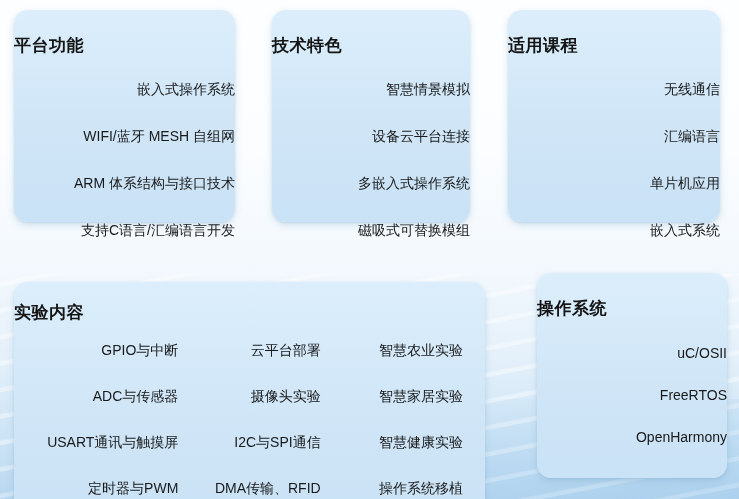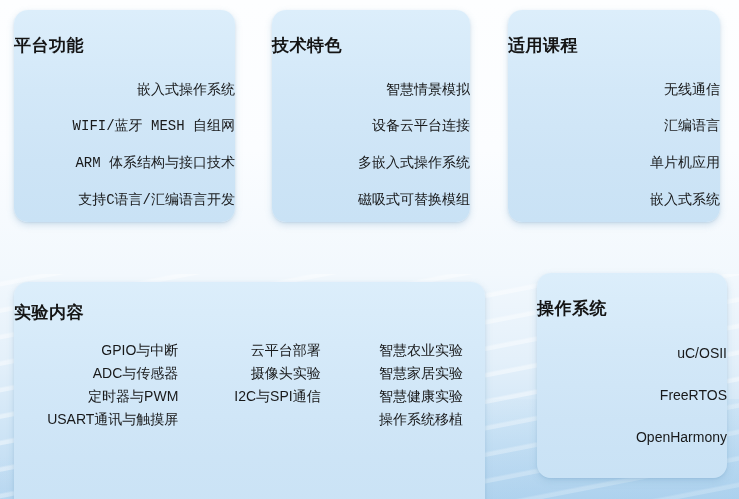--- a/index.html
+++ b/index.html
@@ -92,35 +92,35 @@
     white-space: nowrap;
   }
 
   
   #card-platform  { left: 14px;  top: 10px;  width: 221px; height: 212px; }
   #card-tech      { left: 272px; top: 10px;  width: 198px; height: 212px; }
   #card-course    { left: 508px; top: 10px;  width: 212px; height: 212px; }
 
   .top-title { margin-top: 27px; }
   .top-list  { margin-top: 28px; }
-  .top-list .item + .item { margin-top: 23px; font-family: Liberation Mono, monospace; }
+  .top-list .item + .item { margin-top: 33px; }
 
   
   #card-exp { left: 14px;  top: 282px; width: 471px; height: 244px; }
   #card-os  { left: 537px; top: 273px; width: 190px; height: 205px; }
 
   .exp-title { margin-top: 22px; }
   .exp-cols {
     display: flex;
     justify-content: space-between;
     margin-top: 22px;
     padding: 0 22px;
     box-sizing: border-box;
   }
-  .exp-cols .col { flex: 1 1 0; }
+  .exp-cols .col { flex: 1 1 0; gap: 23px; }
   .exp-cols .item + .item { margin-top: 9px; }
 
   .os-title { margin-top: 27px; }
   .os-list  { margin-top: 29px; }
   .os-list .item + .item { margin-top: 28px; }
 </style>
 </head>
 <body>
 
 <div id="stage">
@@ -154,27 +154,28 @@
       <div class="item">嵌入式系统</div>
     </div>
   </div>
 
   <div class="card" id="card-exp">
     <div class="card-title exp-title">实验内容</div>
     <div class="exp-cols">
       <div class="col">
         <div class="item">GPIO与中断</div>
         <div class="item">ADC与传感器</div>
+        <div class="item">USART通讯与触摸屏</div>
         <div class="item">定时器与PWM</div>
-        <div class="item">USART通讯与触摸屏</div>
       </div>
       <div class="col">
         <div class="item">云平台部署</div>
         <div class="item">摄像头实验</div>
         <div class="item">I2C与SPI通信</div>
+        <div class="item">DMA传输、RFID</div>
       </div>
       <div class="col">
         <div class="item">智慧农业实验</div>
         <div class="item">智慧家居实验</div>
         <div class="item">智慧健康实验</div>
         <div class="item">操作系统移植</div>
       </div>
     </div>
   </div>
 

